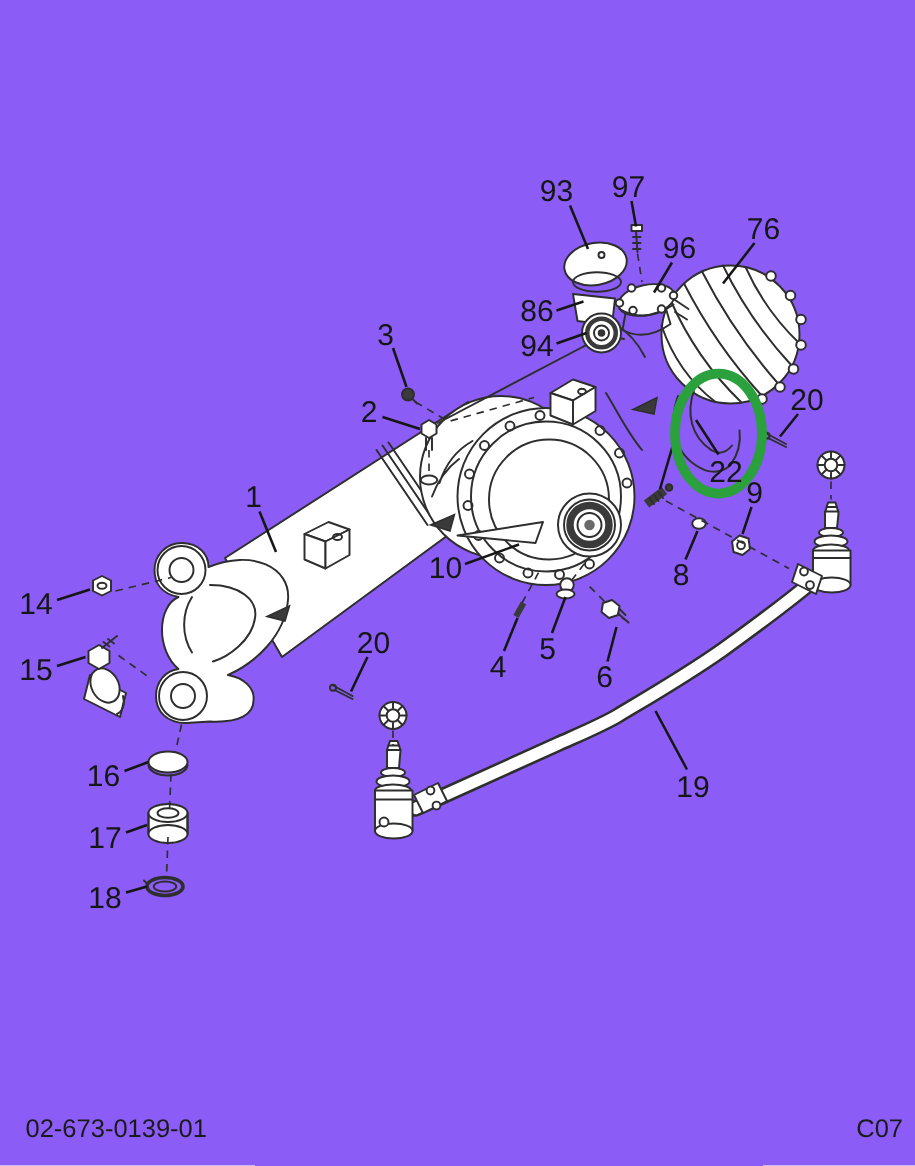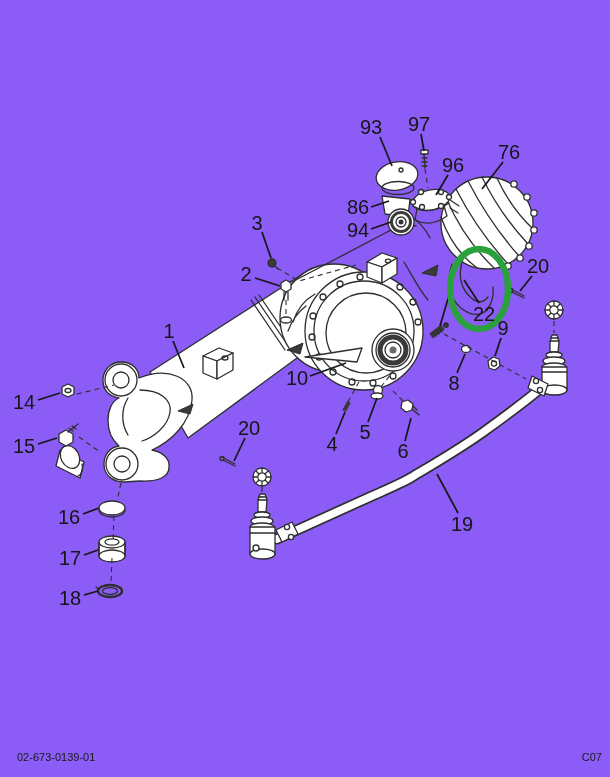--- a/index.html
+++ b/index.html
@@ -8,21 +8,21 @@
   svg{position:absolute;left:0;top:0;}
   
   .ln{stroke:#2e2e2e;stroke-width:1.3;fill:none;stroke-linecap:round;stroke-linejoin:round;}
   .wh{stroke:#2e2e2e;stroke-width:1.3;fill:#ffffff;stroke-linejoin:round;}
   .dk{stroke:#2e2e2e;stroke-width:1.3;fill:#3a3a3a;}
   .dash{stroke:#2e2e2e;stroke-width:1.1;fill:none;stroke-dasharray:5 4;}
   .thick{stroke:#2e2e2e;stroke-width:11;fill:none;stroke-linecap:round;}
   .thickw{stroke:#ffffff;stroke-width:7.6;fill:none;stroke-linecap:round;}
   .leader{stroke:#161616;stroke-width:1.7;}
   .callout{font:20px "Liberation Sans",sans-serif;fill:#161616;text-anchor:middle;}
-  .footer{position:absolute;bottom:14px;font-size:11px;color:#1a1a1a;
+  .footer{position:absolute;bottom:14px;font-size:17px;color:#1a1a1a;
           font-family:"Liberation Sans",sans-serif;}
   .footer-left{left:17px;}
   .footer-right{right:8px;}
 </style>
 </head>
 <body>
 
 <div class="page">
   <svg width="610" height="777" viewBox="0 0 610 777">
 

